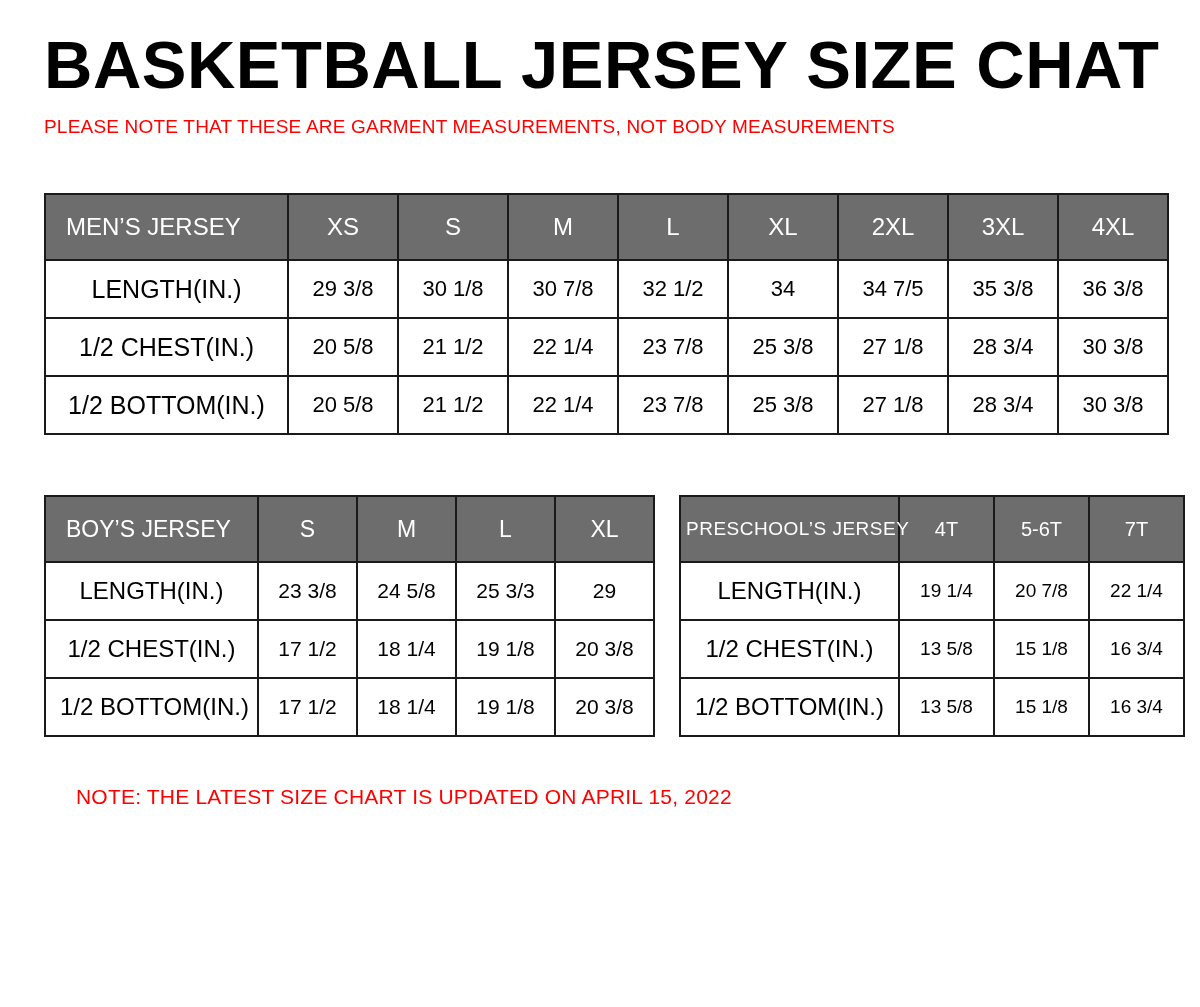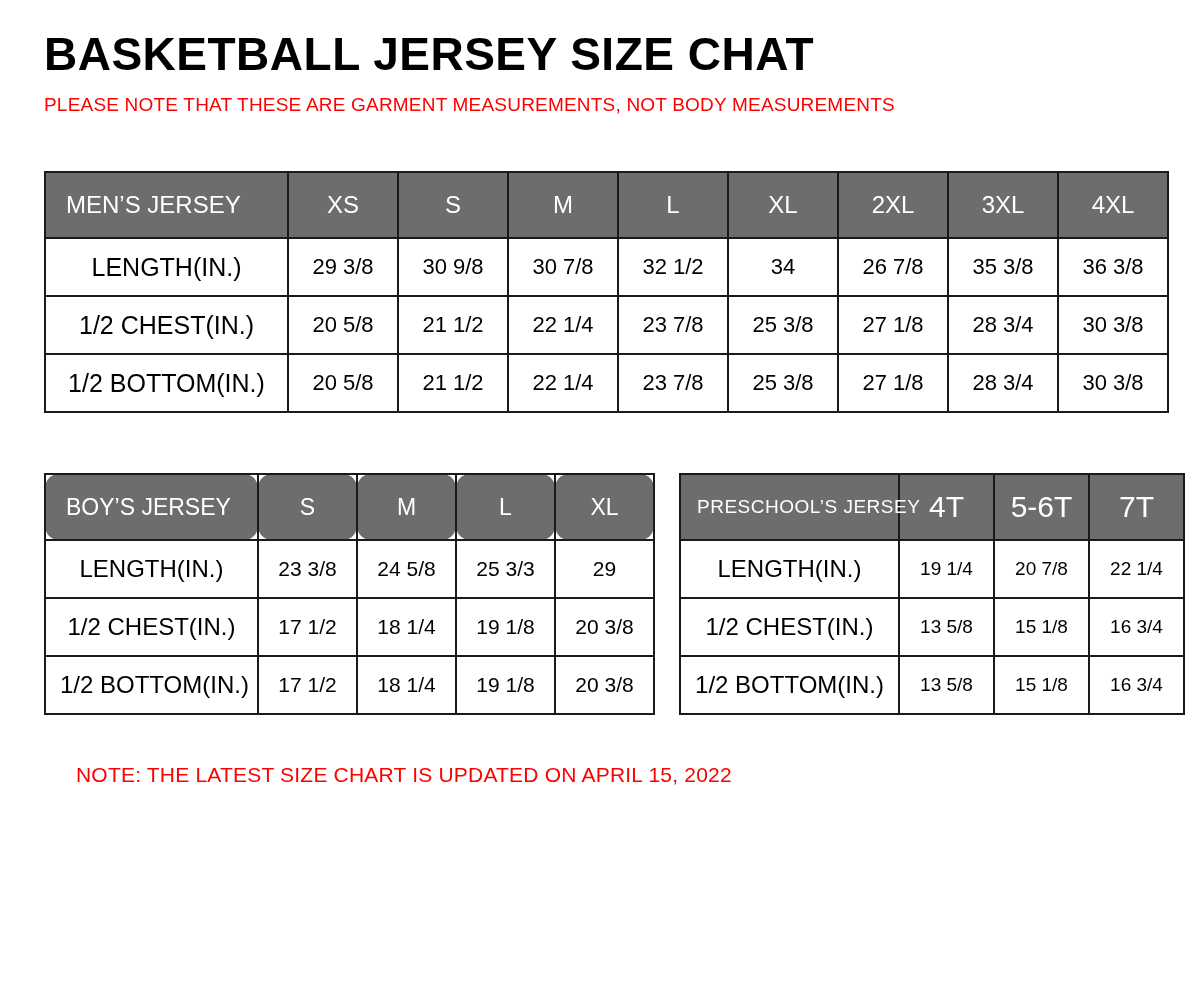--- a/index.html
+++ b/index.html
@@ -15,21 +15,21 @@
     overflow: hidden;
   }
   .page {
     position: relative;
     width: 1200px;
     height: 1007px;
     box-sizing: border-box;
     padding: 24px 36px 0 44px;
   }
   .title {
-    font-size: 46px;
+    font-size: 67px;
     font-weight: bold;
     letter-spacing: 0.5px;
     line-height: 1.05;
     margin: 6px 0 14px 0;
     white-space: nowrap;
   }
   .note-red {
     color: #ff0000;
     font-size: 19px;
     line-height: 1.42;
@@ -84,33 +84,33 @@
   .lower-wrap {
     display: flex;
     gap: 24px;
     margin-top: 60px;
     align-items: flex-start;
   }
   
   #boys-table { width: 612px; }
   #boys-table col.c0 { width: 213px; }
   #boys-table col.cx { width: 99px; }
-  #boys-table thead th { font-size: 23px; border-radius: 14px; }
+  #boys-table thead th { font-size: 23px; }
   #boys-table tbody td { font-size: 21px; }
   #boys-table tbody td.rowhead { font-size: 24px; }
 
   
   #pre-table { width: 505px; }
   #pre-table col.c0 { width: 219px; }
   #pre-table col.cx { width: 95px; }
-  #pre-table thead th { font-size: 30px; }
+  #pre-table thead th { font-size: 20px; }
   #pre-table thead th.rowhead {
     font-size: 19px;
     text-align: left;
-    padding-left: 16px;
+    padding-left: 5px;
     letter-spacing: 0.5px;
   }
   #pre-table tbody td { font-size: 19px; }
   #pre-table tbody td.rowhead { font-size: 24px; }
 
   .footer-notes {
     margin-top: 48px;
     padding-left: 32px;
   }
   .footer-notes p {
@@ -153,25 +153,25 @@
         <th>XL</th>
         <th>2XL</th>
         <th>3XL</th>
         <th>4XL</th>
       </tr>
     </thead>
     <tbody>
       <tr>
         <td class="rowhead">LENGTH(IN.)</td>
         <td>29  3/8</td>
-        <td>30  9/8</td>
+        <td>30  1/8</td>
         <td>30  7/8</td>
         <td>32  1/2</td>
         <td>34</td>
-        <td>26  7/8</td>
+        <td>34  7/5</td>
         <td>35  3/8</td>
         <td>36  3/8</td>
       </tr>
       <tr>
         <td class="rowhead">1/2  CHEST(IN.)</td>
         <td>20  5/8</td>
         <td>21  1/2</td>
         <td>22  1/4</td>
         <td>23  7/8</td>
         <td>25  3/8</td>

